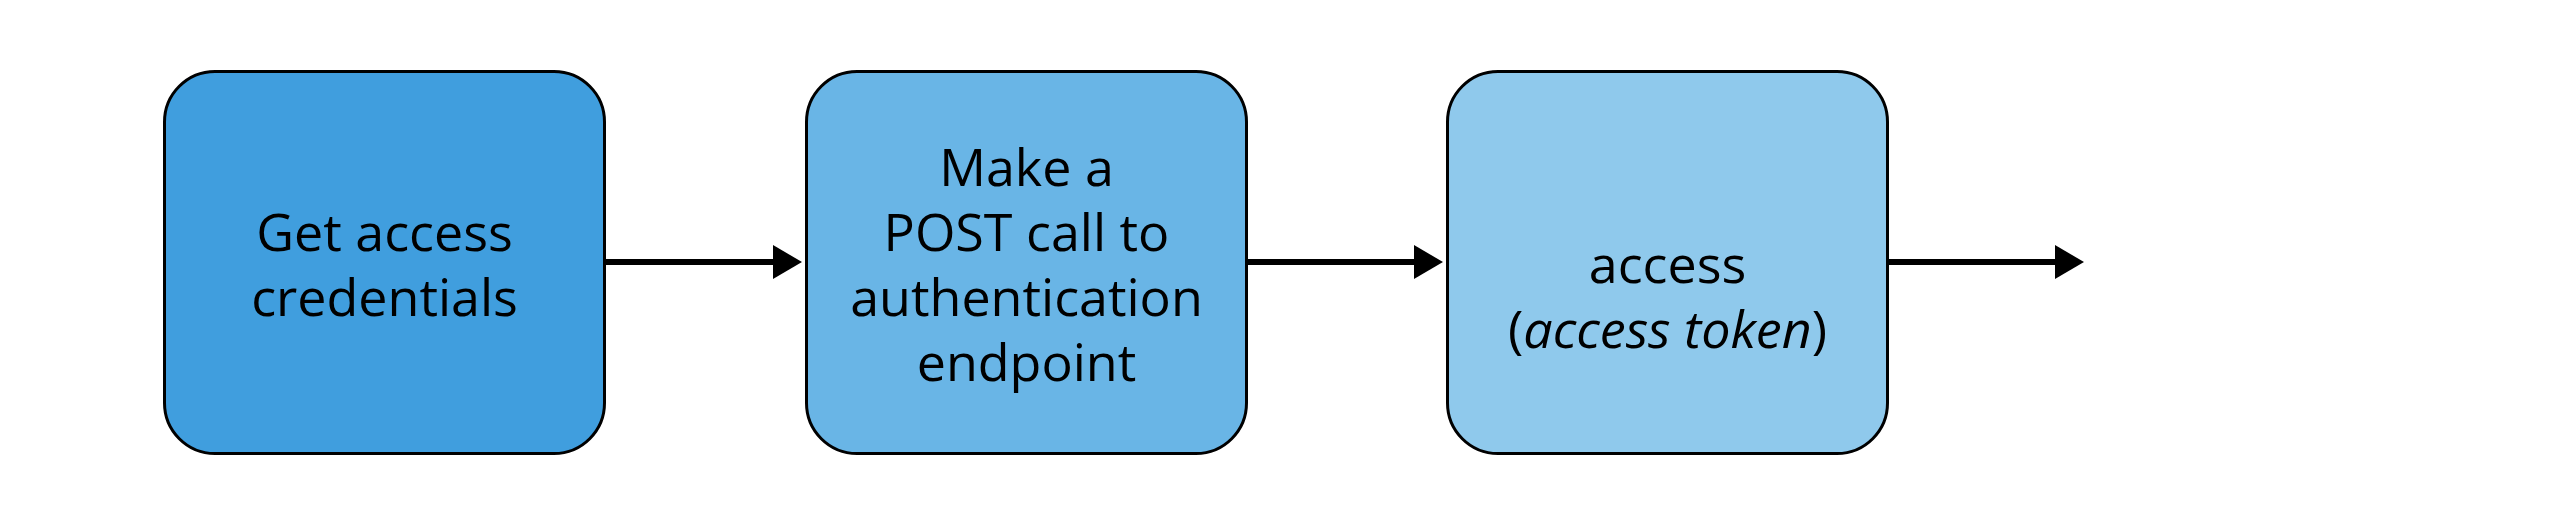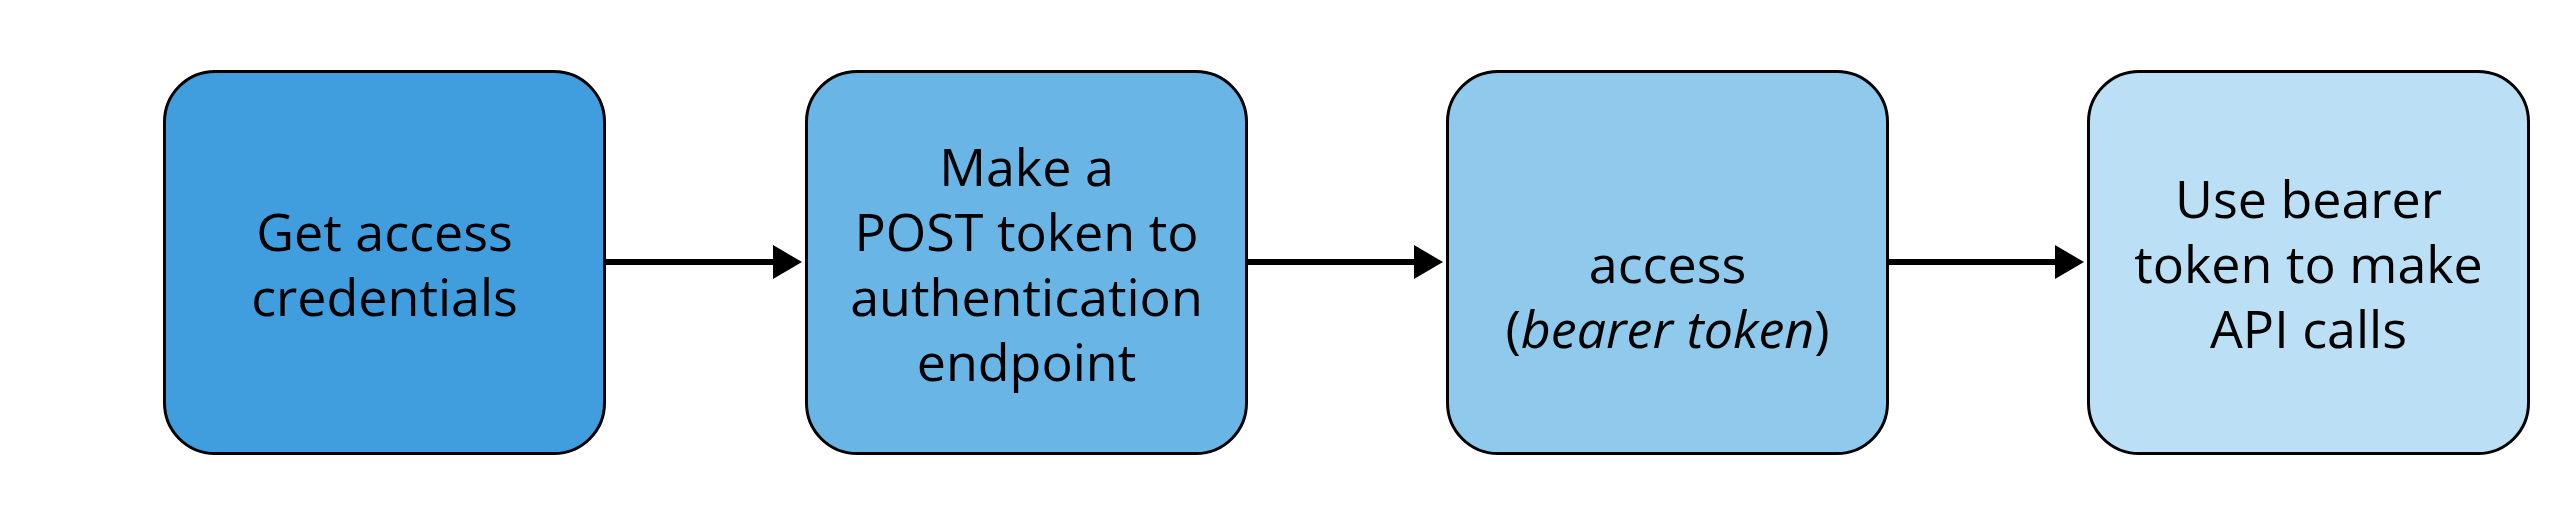--- a/index.html
+++ b/index.html
@@ -21,37 +21,32 @@
 
   <div class="node" style="left:163px;top:70px;width:443px;height:385px;background:#409EDE">
     <span>Get access credentials</span>
   </div>
 
   <div class="arrow-shaft" style="left:606px;top:259px;width:169px"></div>
   <div class="arrow-head" style="left:773px;top:245px"></div>
 
   <div class="node" style="left:805px;top:70px;width:443px;height:385px;background:#69B5E6">
     <span style="white-space:pre-line">Make a
-POST token to authentication endpoint</span>
+POST call to authentication endpoint</span>
   </div>
 
   <div class="arrow-shaft" style="left:1248px;top:259px;width:169px"></div>
   <div class="arrow-head" style="left:1414px;top:245px"></div>
 
   <div class="node" style="left:1446px;top:70px;width:443px;height:385px;background:#8FC9EC">
     <span>
       <br>
       <span>access</span><br>
-      <span>(</span><span class="italic">bearer token</span><span>)</span>
+      <span>(</span><span class="italic">access token</span><span>)</span>
     </span>
   </div>
 
   <div class="arrow-shaft" style="left:1889px;top:259px;width:169px"></div>
   <div class="arrow-head" style="left:2055px;top:245px"></div>
 
-  <div class="node" style="left:2087px;top:70px;width:443px;height:385px;background:#BBDFF5">
-    <span style="white-space:pre-line">Use bearer
-token to make
-API calls</span>
-  </div>
 
 </div>
 
 
 </body></html>

